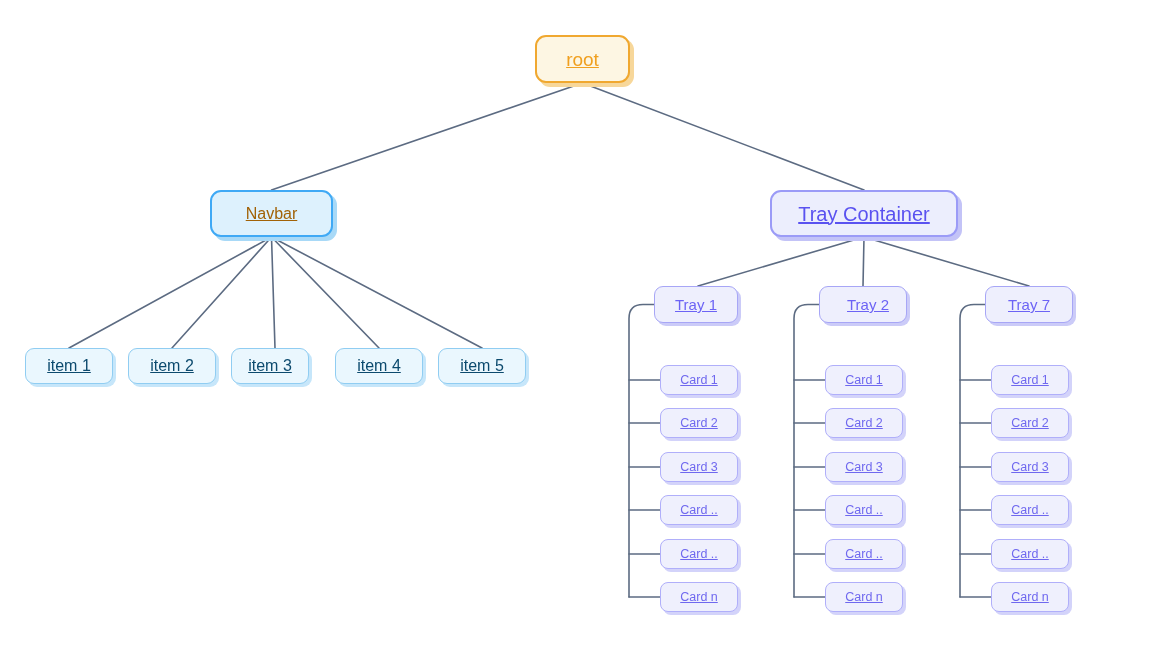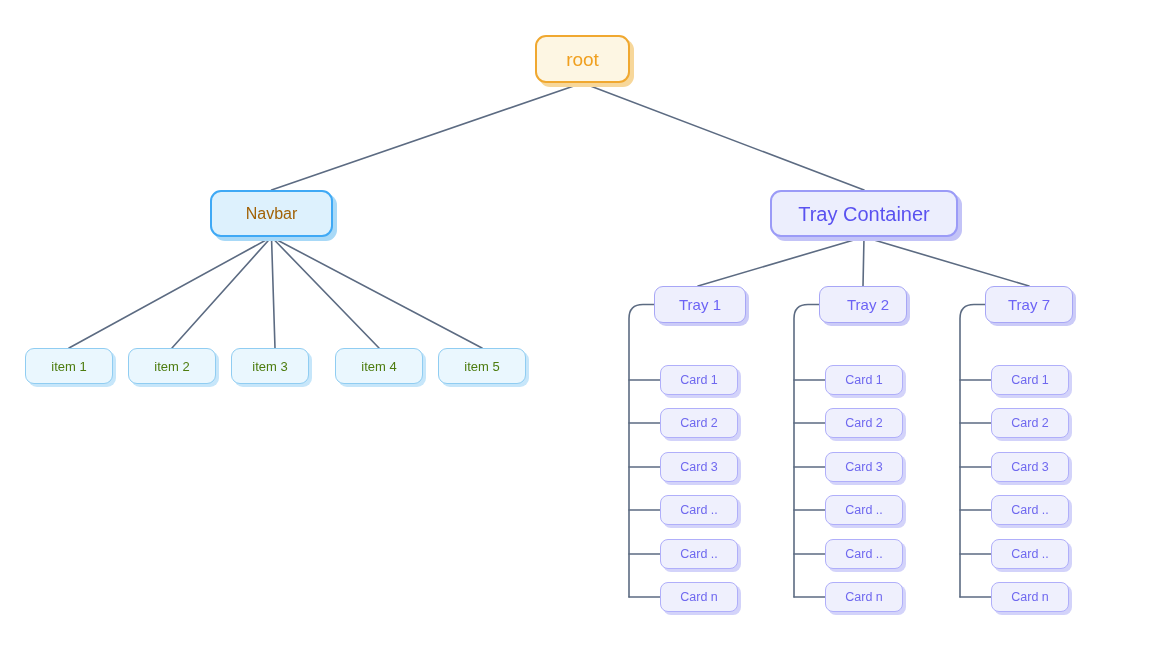--- a/index.html
+++ b/index.html
@@ -33,20 +33,21 @@
     position: absolute;
     box-sizing: border-box;
     display: flex;
     align-items: center;
     justify-content: center;
     border-radius: 9px;
     border-style: solid;
     white-space: nowrap;
     text-align: center;
     line-height: 1;
+    text-decoration: underline;
   }
   
   .node.root {
     background: #fdf6e3;
     border-color: #f0a830;
     border-width: 2px;
     color: #f0a020;
     font-size: 19px;
     border-radius: 11px;
     box-shadow: 4px 4px 0 0 #f7d79a;
@@ -59,22 +60,22 @@
     color: #a16207;
     font-size: 16px;
     border-radius: 11px;
     box-shadow: 4px 4px 0 0 #a8d9f7;
   }
   
   .node.item {
     background: #eaf7fe;
     border-color: #90cdf2;
     border-width: 1.6px;
-    color: #4d7c0f;
-    font-size: 13px;
+    color: #0c4a6e;
+    font-size: 16px;
     box-shadow: 3px 3px 0 0 #c6e6fa;
     text-align: center;
   }
   
   .node.traycontainer {
     background: #eceefd;
     border-color: #9b9bf7;
     border-width: 2px;
     color: #5a52f0;
     font-size: 20px;
@@ -157,21 +158,21 @@
       </div>
       <div class="node item" style="left: 231px; top: 348px; width: 78px; height: 36px;">
         <span>item 3</span>
       </div>
       <div class="node item" style="left: 335px; top: 348px; width: 88px; height: 36px;">
         <span>item 4</span>
       </div>
       <div class="node item" style="left: 438px; top: 348px; width: 88px; height: 36px;">
         <span>item 5</span>
       </div>
-      <div class="node tray" style="left: 654px; top: 286px; width: 92px; height: 37px; text-align: right;">
+      <div class="node tray" style="left: 654px; top: 286px; width: 84px; height: 37px; text-align: right;">
         <span>Tray 1</span>
       </div>
       <div class="node card" style="left: 660px; top: 365px; width: 78px; height: 30px;">
         <span>Card 1</span>
       </div>
       <div class="node card" style="left: 660px; top: 408px; width: 78px; height: 30px;">
         <span>Card 2</span>
       </div>
       <div class="node card" style="left: 660px; top: 452px; width: 78px; height: 30px;">
         <span>Card 3</span>

